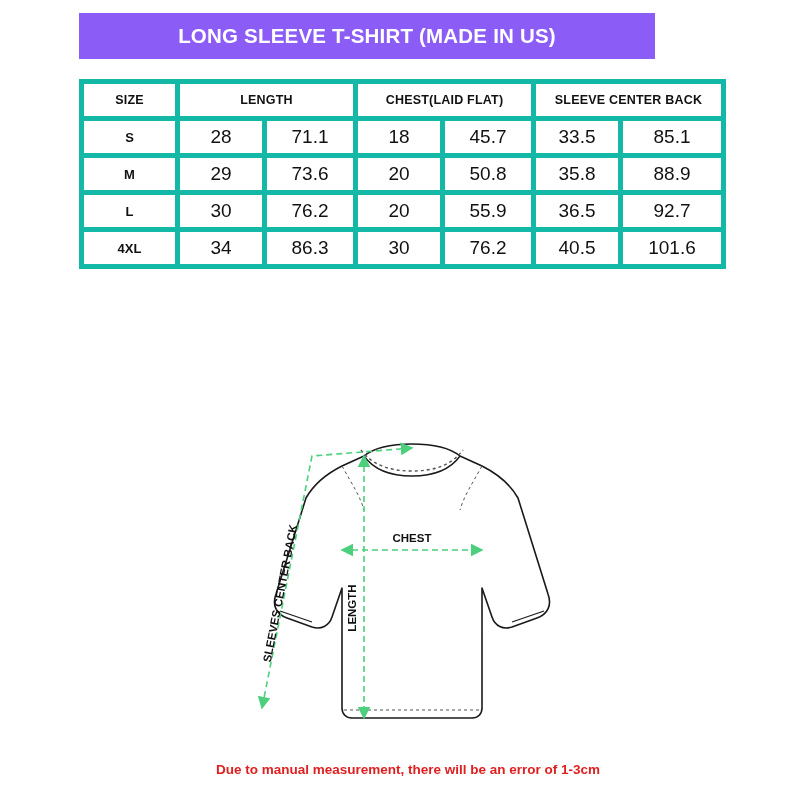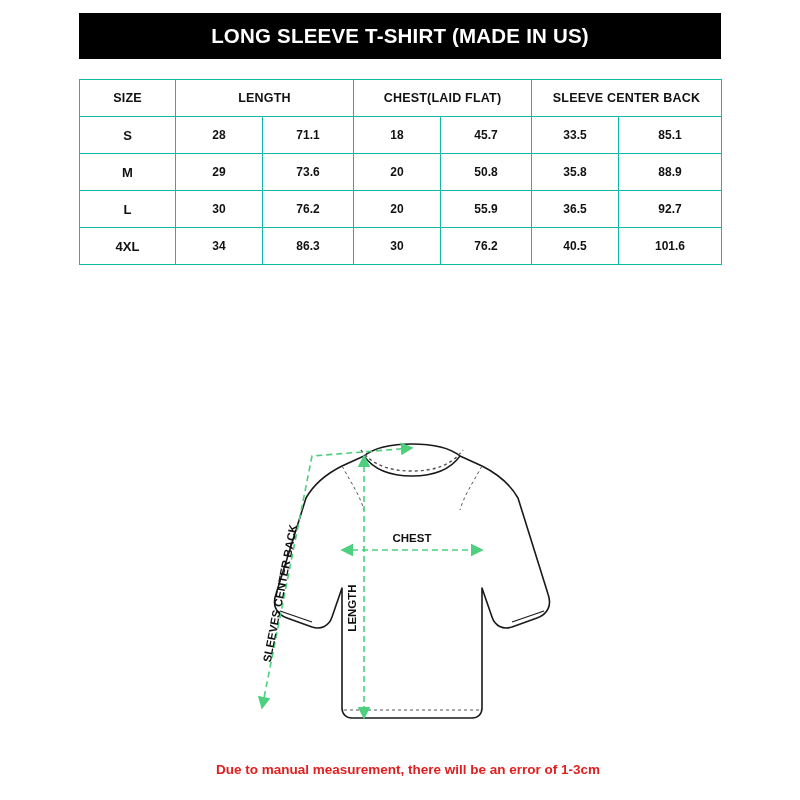--- a/index.html
+++ b/index.html
@@ -13,22 +13,22 @@
     width: 800px; height: 800px;
     position: relative;
     overflow: hidden;
     background: #ffffff;
   }
 
   
   .banner {
     position: absolute;
     left: 79px; top: 13px;
-    width: 642px; height: 46px;
-    background: #000000;
+    width: 576px; height: 46px;
+    background: #8b5cf6;
     display: flex;
     align-items: center;
     justify-content: center;
   }
   .banner-title {
     color: #ffffff;
     font-size: 20.5px;
     font-weight: bold;
     letter-spacing: 0.2px;
     white-space: nowrap;
@@ -40,39 +40,39 @@
     left: 79px; top: 79px;
     width: 642px;
   }
   table.size-table {
     border-collapse: collapse;
     width: 642px;
     table-layout: fixed;
   }
   table.size-table th,
   table.size-table td {
-    border: 1px solid #14b8a6;
+    border: 5px solid #14b8a6;
     text-align: center;
     font-size: 13px;
     color: #111111;
     height: 37px;
     padding: 0;
   }
   table.size-table th {
     font-weight: bold;
     font-size: 12.5px;
     letter-spacing: 0.2px;
   }
   table.size-table td.rowhead {
     font-weight: bold;
     font-size: 13px;
   }
   table.size-table td.val {
-    font-weight: bold;
-    font-size: 12px;
+    font-weight: normal;
+    font-size: 19px;
   }
   col.c0 { width: 96px; }
   col.c1 { width: 87px; }
   col.c2 { width: 91px; }
   col.c3 { width: 87px; }
   col.c4 { width: 91px; }
   col.c5 { width: 87px; }
   col.c6 { width: 103px; }
 
   

